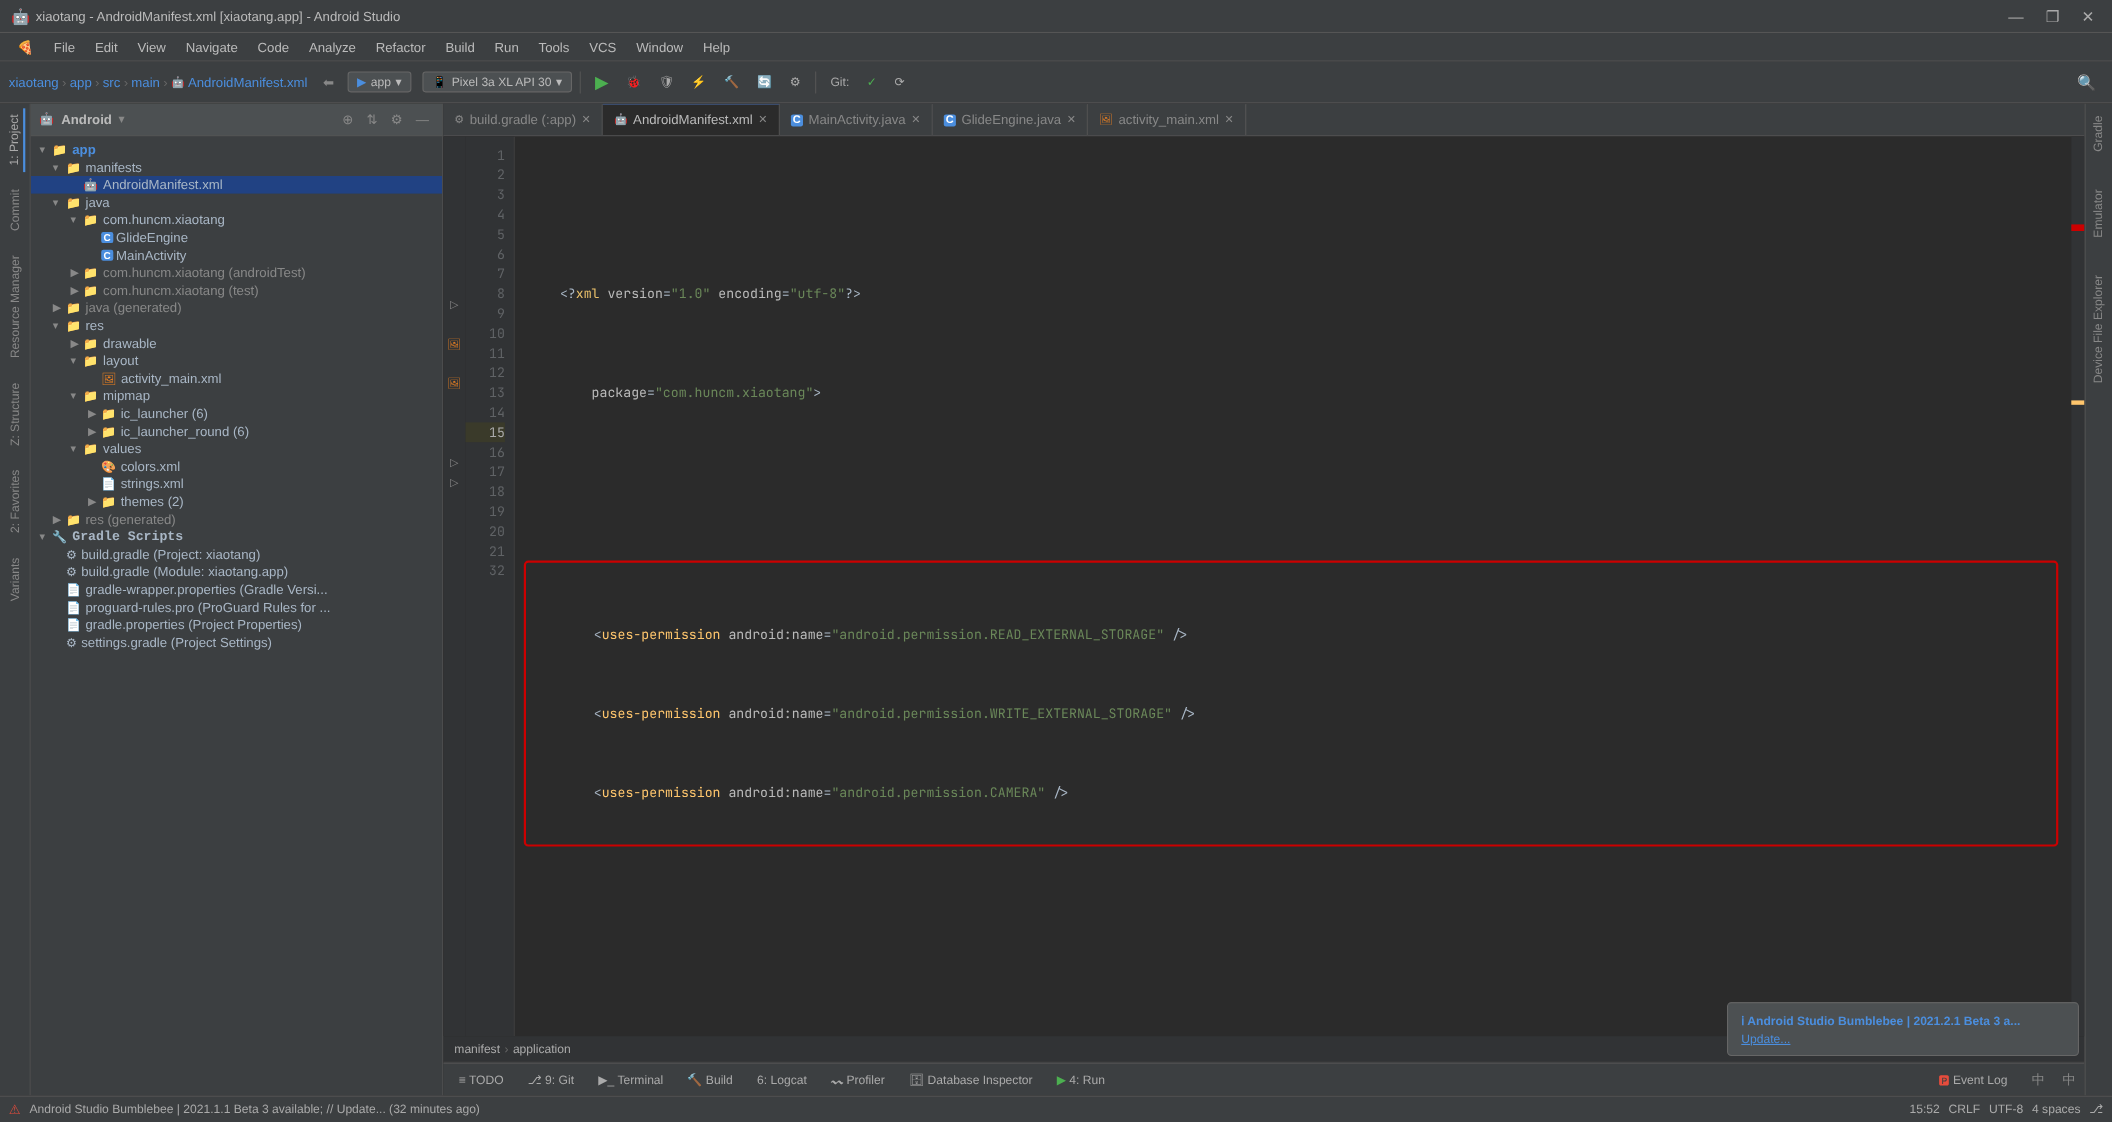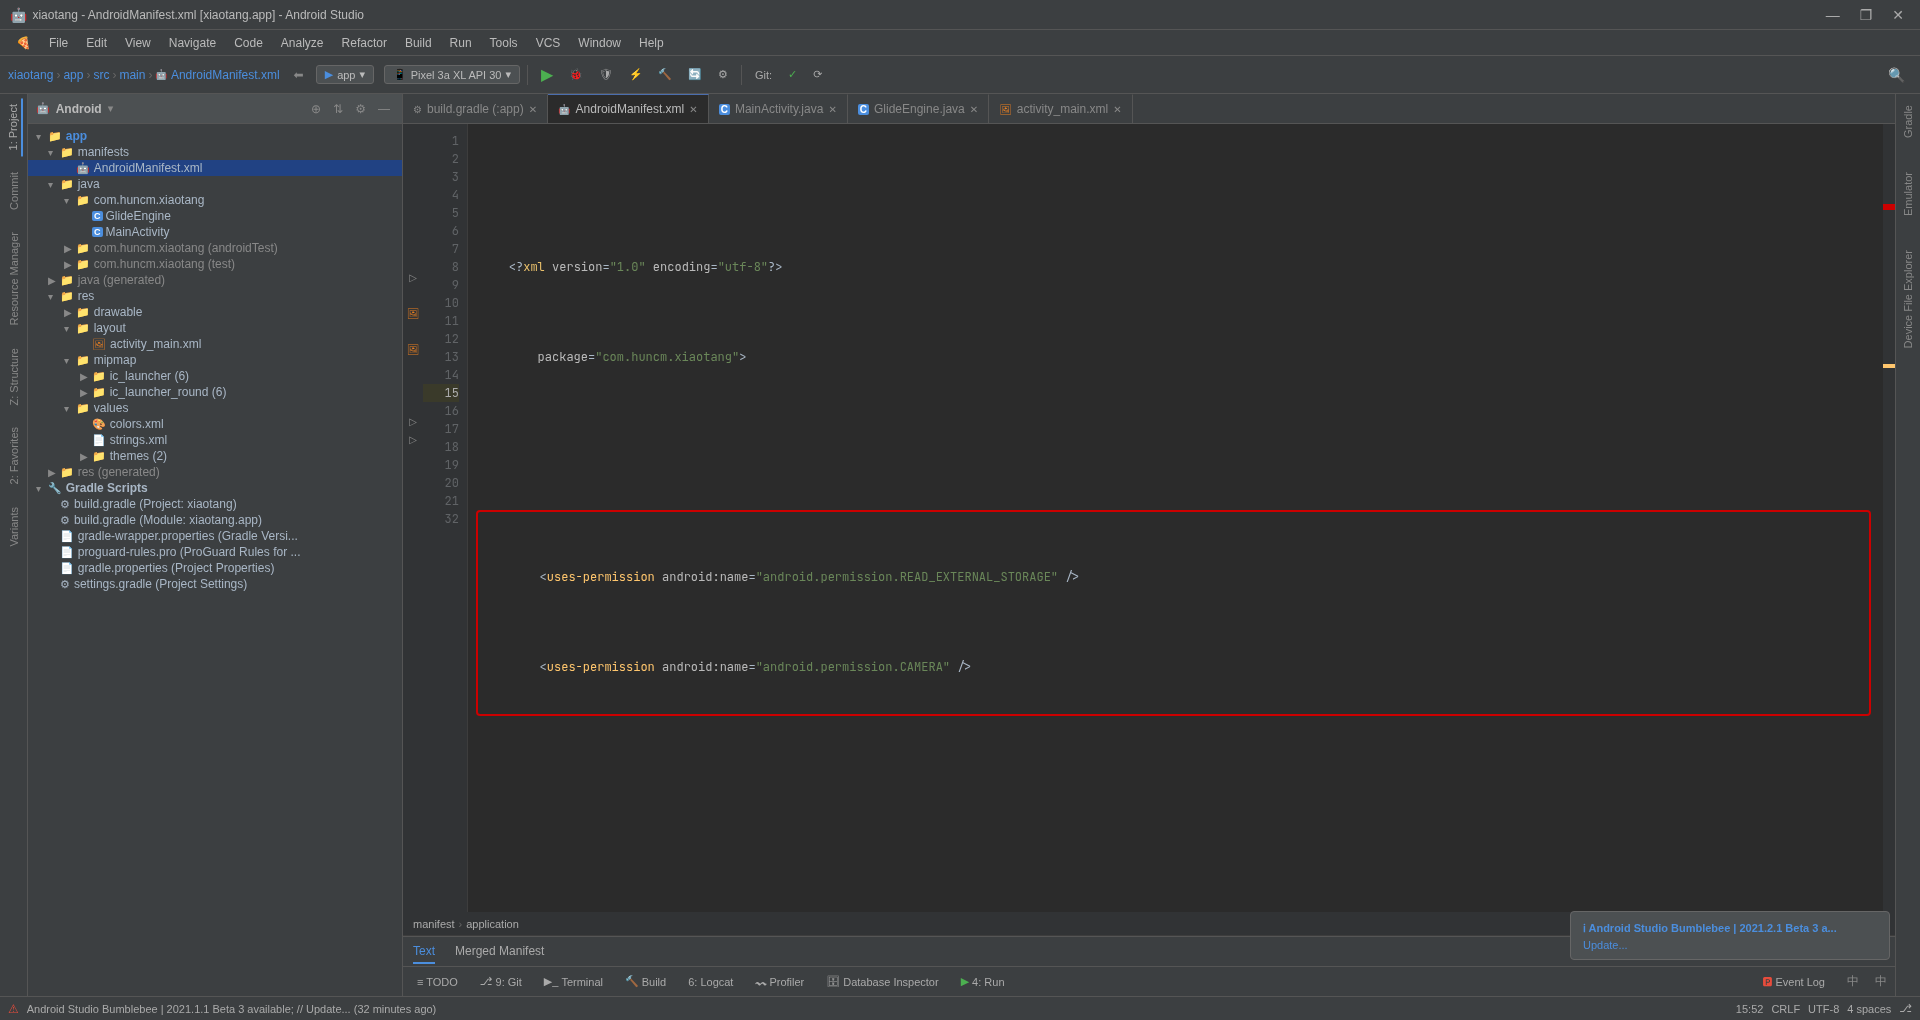--- a/index.html
+++ b/index.html
@@ -88,21 +88,21 @@
     .right-sidebar { width: 25px; background: #3c3f41; display: flex; flex-direction: column; align-items: center; padding-top: 5px; border-left: 1px solid #555; gap: 2px; flex-shrink: 0; }
 
     
     .gutter { width: 20px; background: #313335; flex-shrink: 0; }
     .gutter-item { height: 18px; display: flex; align-items: center; justify-content: center; font-size: 10px; color: #888; }
 
     
     .notification-popup { position: absolute; bottom: 60px; right: 30px; background: #4c5052; border: 1px solid #666; border-radius: 4px; padding: 8px 12px; width: 320px; font-size: 11px; }
     .notif-title { color: #4b8ede; font-weight: bold; margin-bottom: 4px; }
     .notif-body { color: #aaa; }
-    .notif-link { color: #4b8ede; cursor: pointer; }
+    .notif-link { color: #4b8ede; cursor: pointer; text-decoration: underline; }
 
     
     .breadcrumb-bar { height: 24px; background: #313335; display: flex; align-items: center; padding: 0 10px; border-bottom: 1px solid #3d3d3d; font-size: 11px; color: #888; flex-shrink: 0; gap: 4px; }
 
     
     ::-webkit-scrollbar { width: 8px; height: 8px; }
     ::-webkit-scrollbar-track { background: #2b2b2b; }
     ::-webkit-scrollbar-thumb { background: #555; border-radius: 4px; }
 
     .right-gutter { width: 12px; background: #313335; flex-shrink: 0; position: relative; }
@@ -361,21 +361,21 @@
         <span class="tree-indent" style="width:20px;"></span>
         <span class="tree-arrow">▶</span>
         <span class="tree-icon">📁</span>
         <span class="tree-label dimmed">res (generated)</span>
       </div>
 
       <div class="tree-item">
         <span class="tree-indent" style="width:8px;"></span>
         <span class="tree-arrow">▾</span>
         <span class="tree-icon">🔧</span>
-        <span class="tree-label" style="font-weight:bold;">Gradle Scripts</span>
+        <span class="tree-label" style="font-weight:bold;font-family:Liberation Mono, monospace;">Gradle Scripts</span>
       </div>
 
       <div class="tree-item">
         <span class="tree-indent" style="width:20px;"></span>
         <span class="tree-arrow" style="width:12px;"></span>
         <span class="tree-icon" style="font-size:11px;">⚙</span>
         <span class="tree-label">build.gradle (Project: xiaotang)</span>
       </div>
 
       <div class="tree-item">
@@ -513,20 +513,23 @@
         
         <div class="code-line" style="height:18px;"></div>
 
         
         <div style="border:2px solid #cc0000;border-radius:4px;padding:2px 0;margin-left:-4px;padding-left:4px;">
           
           <div class="code-line">
             <span>        <span class="xml-bracket">&lt;</span><span class="xml-permission">uses-permission</span> <span class="xml-attr">android:name</span>=<span class="xml-value">"android.permission.READ_EXTERNAL_STORAGE"</span> <span class="xml-bracket">/&gt;</span></span>
           </div>
           
+          <div class="code-line">
+            <span>        <span class="xml-bracket">&lt;</span><span class="xml-permission">uses-permission</span> <span class="xml-attr">android:name</span>=<span class="xml-value">"android.permission.WRITE_EXTERNAL_STORAGE"</span> <span class="xml-bracket">/&gt;</span></span>
+          </div>
           
           <div class="code-line">
             <span>        <span class="xml-bracket">&lt;</span><span class="xml-permission">uses-permission</span> <span class="xml-attr">android:name</span>=<span class="xml-value">"android.permission.CAMERA"</span> <span class="xml-bracket">/&gt;</span></span>
           </div>
         </div>
 
         
         <div class="code-line" style="height:18px;"></div>
         
         
@@ -565,24 +568,20 @@
         <div style="position:absolute;top:240px;right:0;width:12px;height:4px;background:#ffc66d;"></div>
       </div>
     </div>
 
     <div class="breadcrumb-bar">
       <span style="color:#aaa;cursor:pointer;">manifest</span>
       <span style="color:#666;">›</span>
       <span style="color:#aaa;cursor:pointer;">application</span>
     </div>
 
-    <div class="bottom-tabs">
-      <div class="bottom-tab active">Text</div>
-      <div class="bottom-tab">Merged Manifest</div>
-    </div>
 
     <div class="tool-bottom-bar">
       <div class="tool-btn">
         <span>≡ TODO</span>
       </div>
       <div class="tool-btn">
         <span>⎇</span>
         <span>9: Git</span>
       </div>
       <div class="tool-btn">

